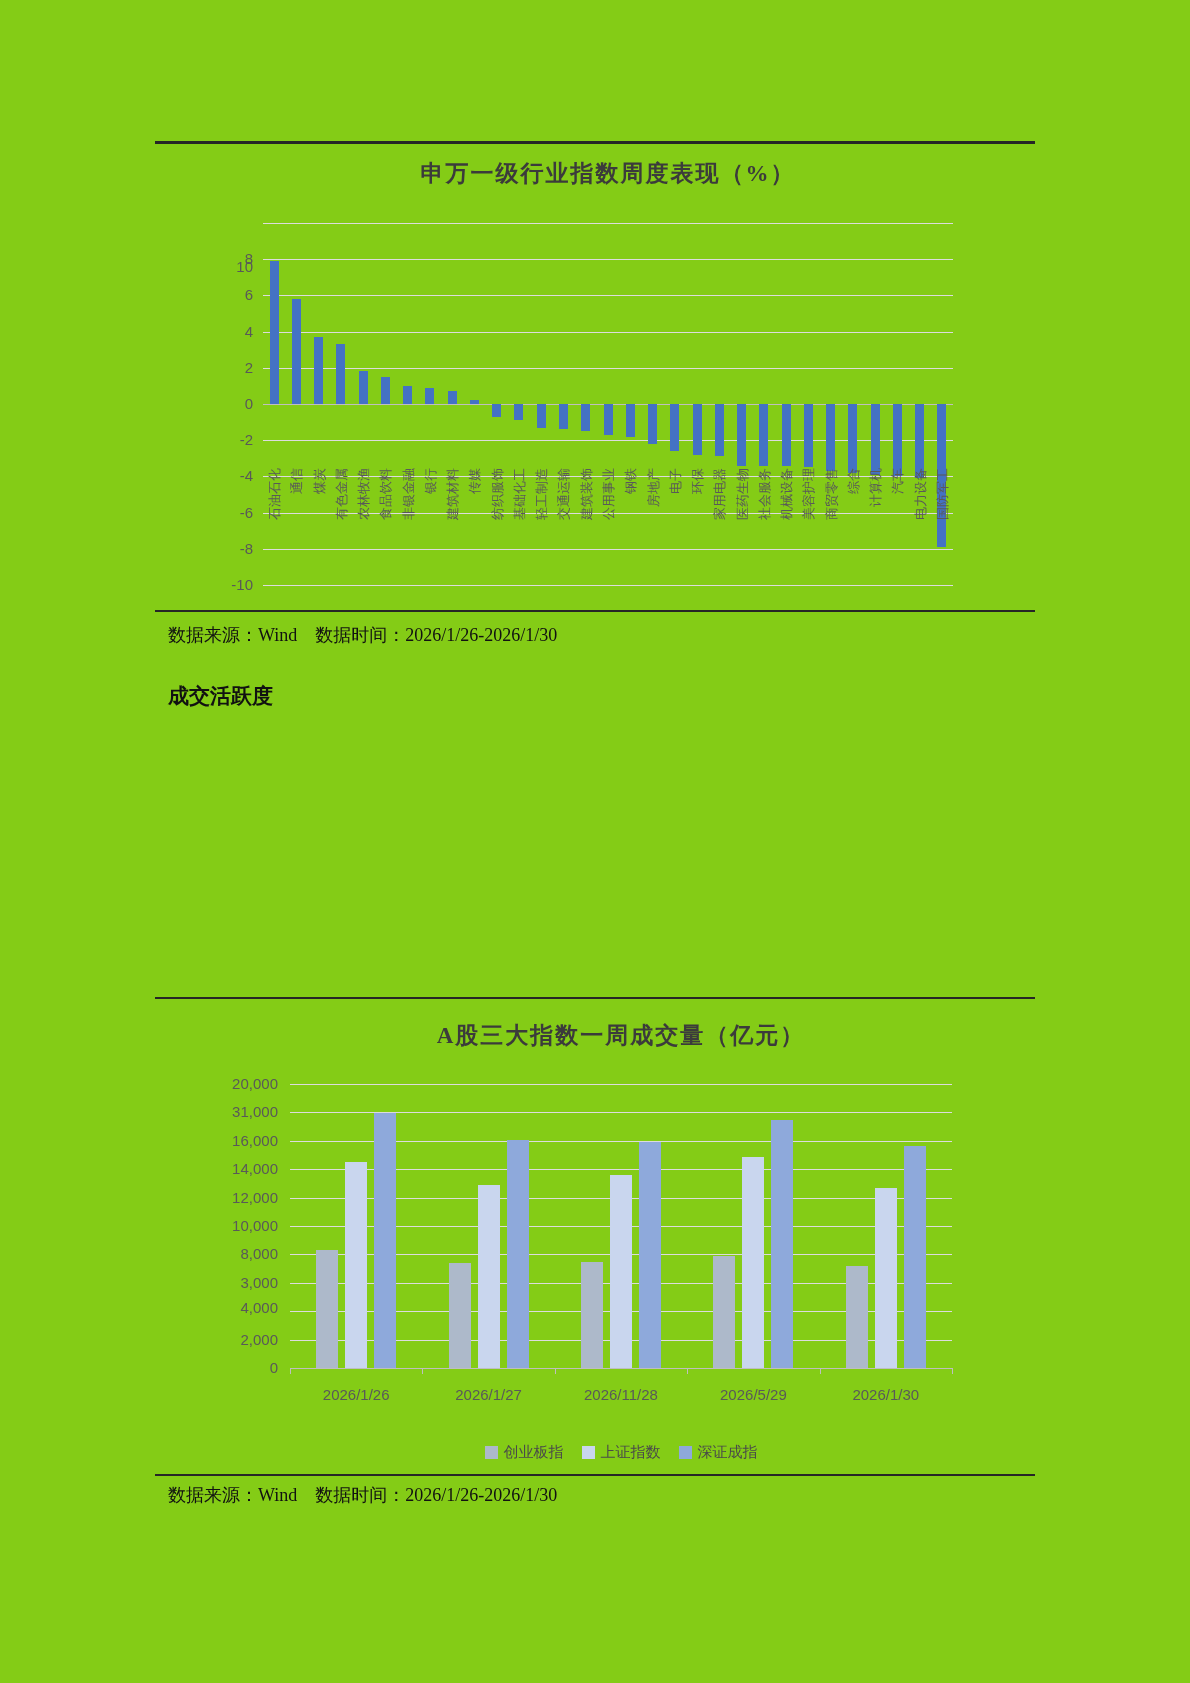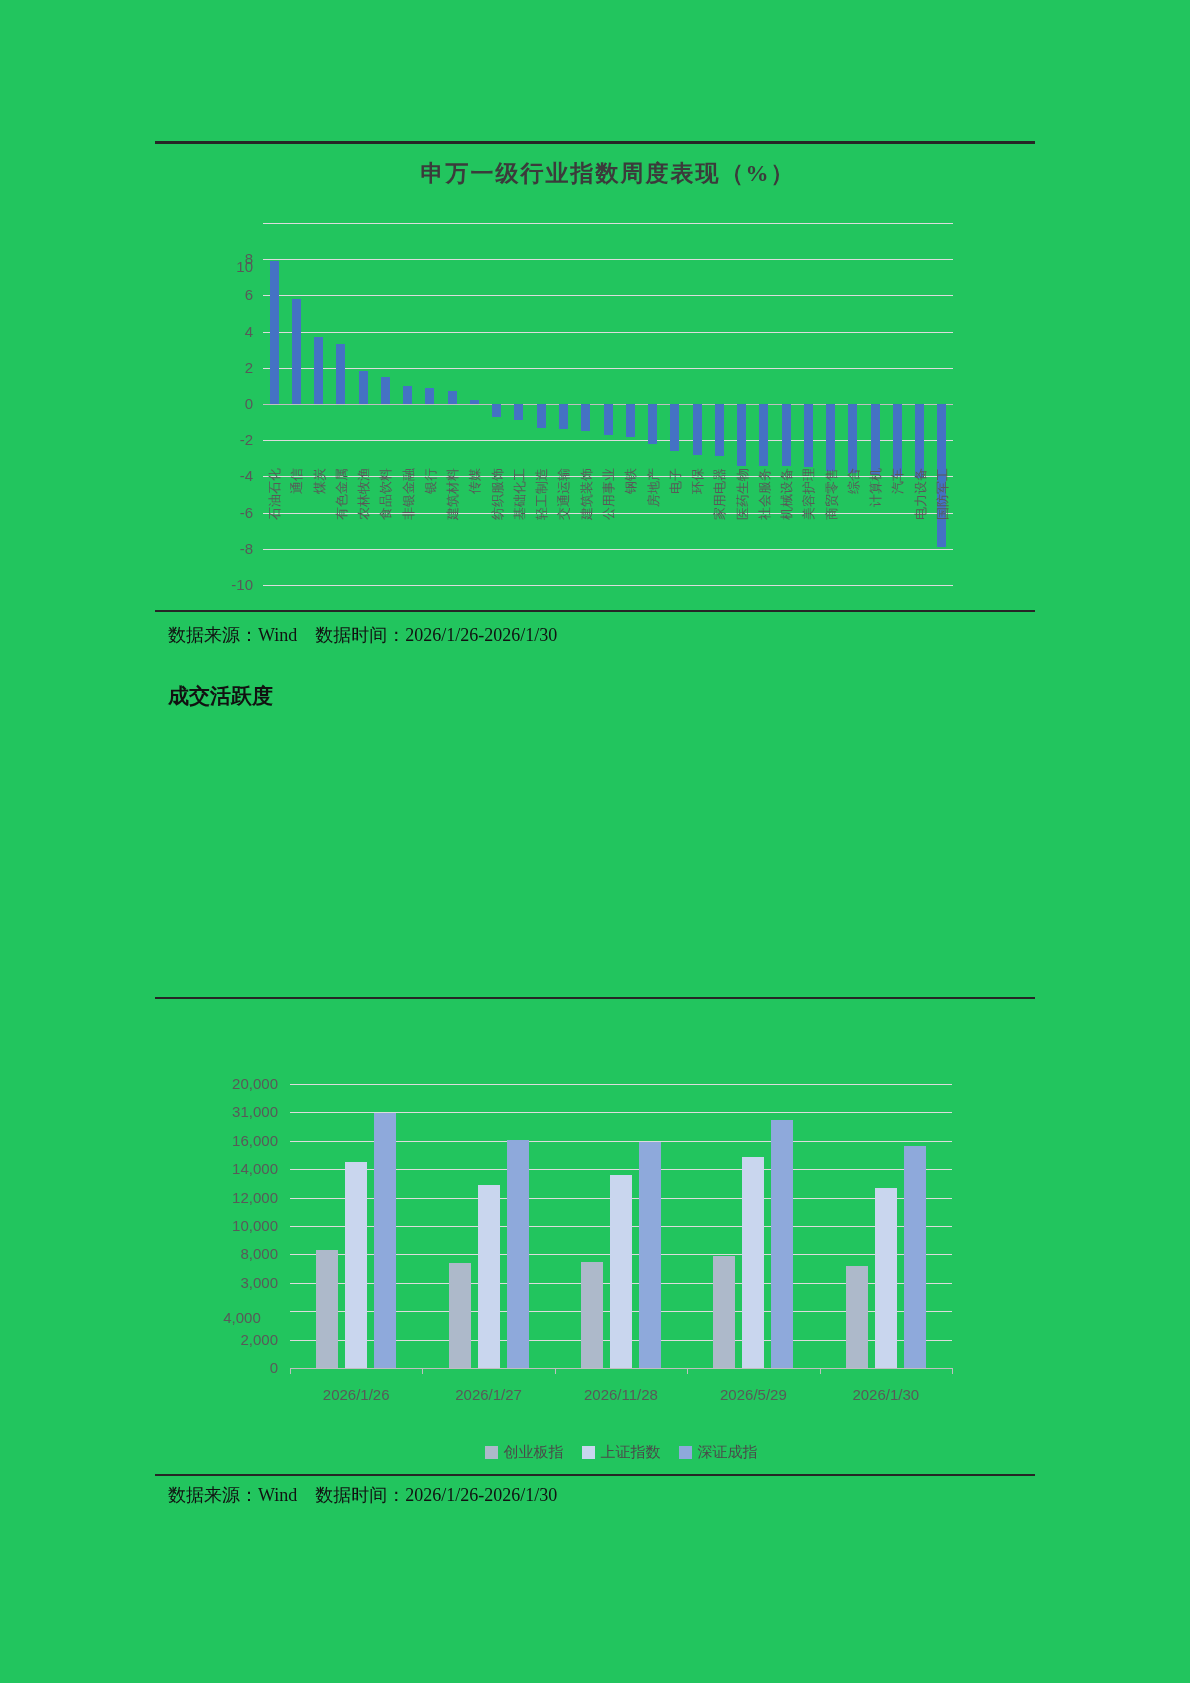--- a/index.html
+++ b/index.html
@@ -1,16 +1,16 @@
 <!DOCTYPE html>
 <html><head>
 <meta charset="utf-8">
 <style>
   html,body{margin:0;padding:0;background:#ffffff;}
-  .page{position:relative;width:1190px;height:1683px;background:#22c55e;overflow:hidden;
+  .page{position:relative;width:1190px;height:1683px;background:#84cc16;overflow:hidden;
         font-family:"Liberation Serif","DejaVu Serif",serif;color:#1a1a1a;text-decoration:underline;}
   .hrule{position:absolute;left:155px;width:880px;background:#262626;}
   .hrule.r1{top:141px;height:3px;}
   .hrule.r2{top:610px;height:2px;}
   .hrule.r3{top:997px;height:2px;}
   .hrule.r4{top:1474px;height:2px;}
 
   .chart-title{position:absolute;text-align:center;font-size:23px;font-weight:600;
                color:#3b3b3b;letter-spacing:2px;}
   .c1t{left:263px;width:690px;top:158px;}
@@ -144,39 +144,40 @@
     </div>
 
   <div class="hrule r2"></div>
   <div class="source-note n1">数据来源：Wind　数据时间：2026/1/26-2026/1/30</div>
 
   <h2 class="heading">成交活跃度</h2>
 
 
   <div class="hrule r3"></div>
 
+  <div class="chart-title c2t">A股三大指数一周成交量（亿元）</div>
   <div id="c2" class="plot">
       <div class="gl" style="top: 0px;"></div>
       <div class="ytick c2y" style="top: -9px;">20,000</div>
       <div class="gl" style="top: 28.4px;"></div>
       <div class="ytick c2y" style="top: 19.4px;">31,000</div>
       <div class="gl" style="top: 56.8px;"></div>
       <div class="ytick c2y" style="top: 47.8px;">16,000</div>
       <div class="gl" style="top: 85.2px;"></div>
       <div class="ytick c2y" style="top: 76.2px;">14,000</div>
       <div class="gl" style="top: 113.6px;"></div>
       <div class="ytick c2y" style="top: 104.6px;">12,000</div>
       <div class="gl" style="top: 142px;"></div>
       <div class="ytick c2y" style="top: 133px;">10,000</div>
       <div class="gl" style="top: 170.4px;"></div>
       <div class="ytick c2y" style="top: 161.4px;">8,000</div>
       <div class="gl" style="top: 198.8px;"></div>
       <div class="ytick c2y" style="top: 189.8px;">3,000</div>
       <div class="gl" style="top: 227.2px;"></div>
-      <div class="ytick c2y" style="top: 225px; text-align: center;">4,000</div>
+      <div class="ytick c2y" style="top: 215px;">4,000</div>
       <div class="gl" style="top: 255.6px;"></div>
       <div class="ytick c2y" style="top: 246.6px;">2,000</div>
       <div class="gl axis" style="top: 284px;"></div>
       <div class="ytick c2y" style="top: 275px;">0</div>
       <div class="tick2" style="left: 0px; top: 284px;"></div>
       <div class="c2x" style="left: 0px; width: 132.4px; top: 302px;">2026/1/26</div>
       <div class="bar2" style="left: 26.2px; width: 22px; top: 166.14px; height: 117.86px; background: rgb(173, 185, 202);"></div>
       <div class="bar2" style="left: 55.2px; width: 22px; top: 78.1px; height: 205.9px; background: rgb(201, 214, 238);"></div>
       <div class="bar2" style="left: 84.2px; width: 22px; top: 29.11px; height: 254.89px; background: rgb(142, 169, 219);"></div>
       <div class="tick2" style="left: 132.4px; top: 284px;"></div>

